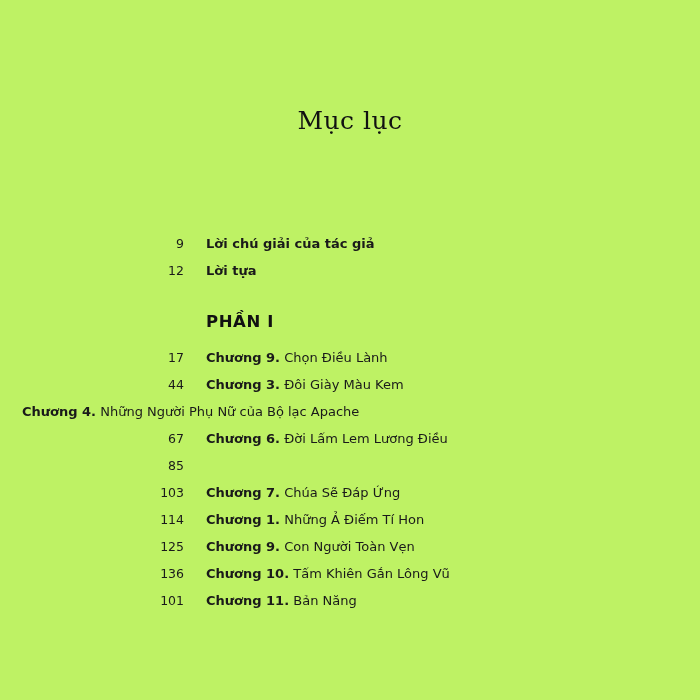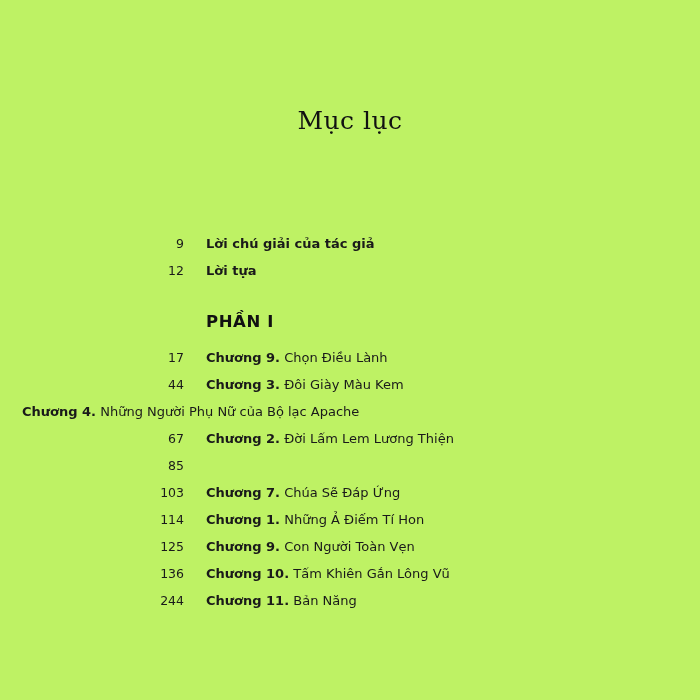--- a/index.html
+++ b/index.html
@@ -121,21 +121,21 @@
       <span class="toc-page">44</span>
       <span class="toc-text"><span class="chap">Chương 3.</span> <span class="ttl">Đôi Giày Màu Kem</span></span>
     </div>
 
     <div class="toc-row">
       <span class="toc-text"><span class="chap">Chương 4.</span> <span class="ttl">Những Người Phụ Nữ của Bộ lạc Apache</span></span>
     </div>
 
     <div class="toc-row">
       <span class="toc-page">67</span>
-      <span class="toc-text"><span class="chap">Chương 2.</span> <span class="ttl">Đời Lấm Lem Lương Thiện</span></span>
+      <span class="toc-text"><span class="chap">Chương 6.</span> <span class="ttl">Đời Lấm Lem Lương Điều</span></span>
     </div>
 
     <div class="toc-row">
       <span class="toc-page">85</span>
     </div>
 
     <div class="toc-row">
       <span class="toc-page">103</span>
       <span class="toc-text"><span class="chap">Chương 7.</span> <span class="ttl">Chúa Sẽ Đáp Ứng</span></span>
     </div>
@@ -149,18 +149,18 @@
       <span class="toc-page">125</span>
       <span class="toc-text"><span class="chap">Chương 9.</span> <span class="ttl">Con Người Toàn Vẹn</span></span>
     </div>
 
     <div class="toc-row">
       <span class="toc-page">136</span>
       <span class="toc-text"><span class="chap">Chương 10.</span> <span class="ttl">Tấm Khiên Gắn Lông Vũ</span></span>
     </div>
 
     <div class="toc-row">
-      <span class="toc-page">244</span>
+      <span class="toc-page">101</span>
       <span class="toc-text"><span class="chap">Chương 11.</span> <span class="ttl">Bản Năng</span></span>
     </div>
 
   </div>
 </div>
 
 </body></html>

